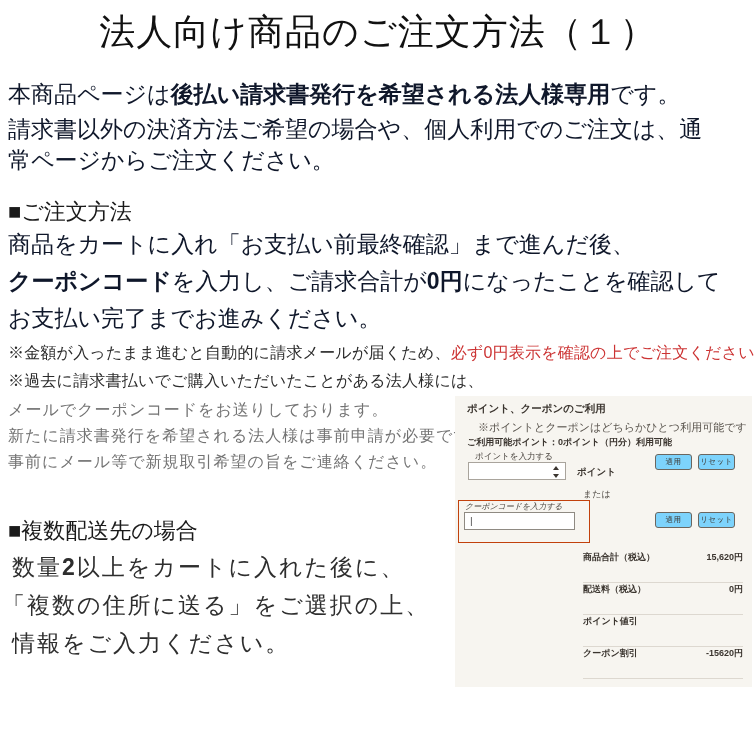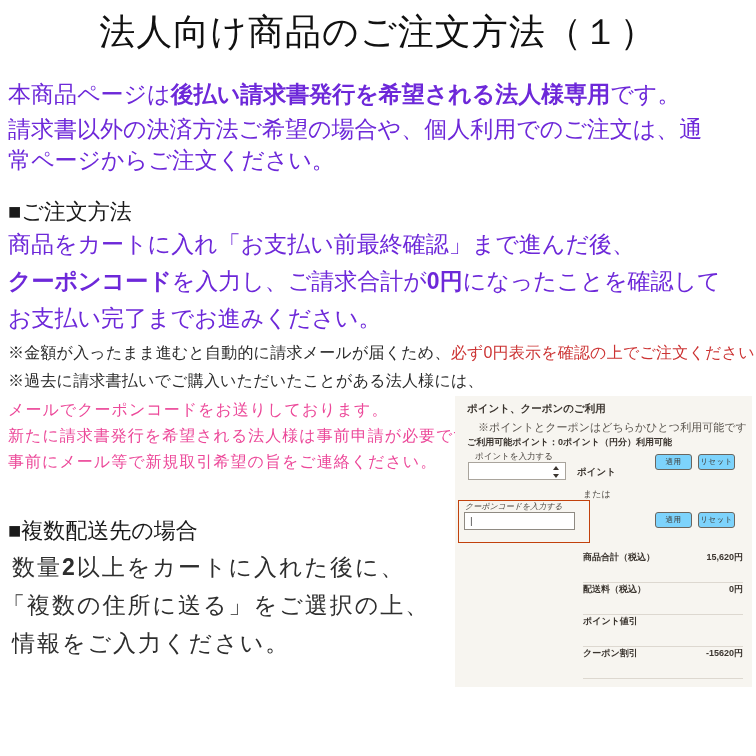--- a/index.html
+++ b/index.html
@@ -3,24 +3,24 @@
 <meta charset="utf-8">
 <style>
   * { margin:0; padding:0; box-sizing:border-box; }
   html,body { width:756px; height:756px; background:#ffffff; }
   body { font-family:"Liberation Sans", sans-serif; color:#1f1f1f; }
   .page { position:relative; width:756px; height:756px; overflow:hidden; background:#fff; }
   .abs { position:absolute; }
 
   
   .title { top:8px; left:0; width:756px; text-align:center; font-size:36px; font-weight:400; letter-spacing:1px; color:#111; }
-  .body-line { left:8px; font-size:23px; color:#6d28d9; white-space:nowrap; }
+  .body-line { left:8px; font-size:23px; color:#0f172a; white-space:nowrap; }
   .sec-head { left:8px; font-size:22px; color:#1a1a1a; white-space:nowrap; }
   .note-line { left:8px; font-size:16px; color:#2b2b2b; white-space:nowrap; letter-spacing:0.2px; }
-  .note-soft { left:8px; font-size:16px; color:#ec4899; white-space:nowrap; letter-spacing:1px; }
+  .note-soft { left:8px; font-size:16px; color:#737373; white-space:nowrap; letter-spacing:1px; }
   .multi-line { left:12px; font-size:23px; color:#2e2e2e; white-space:nowrap; letter-spacing:2px; }
   .b { font-weight:700; }
   .red-text { color:#cc3333; }
 
   
   .panel { left:455px; top:396px; width:297px; height:291px; background:#f7f5f0; color:#3b352f; }
   .panel .hdr { left:12px; top:6px; font-size:10.5px; font-weight:700; }
   .panel .small-note { left:23px; top:24px; font-size:11px; color:#5a554e; }
   .panel .avail { left:12px; top:40px; font-size:9px; font-weight:700; }
   .panel .pt-label { left:20px; top:55px; font-size:8.5px; color:#4a453f; }

